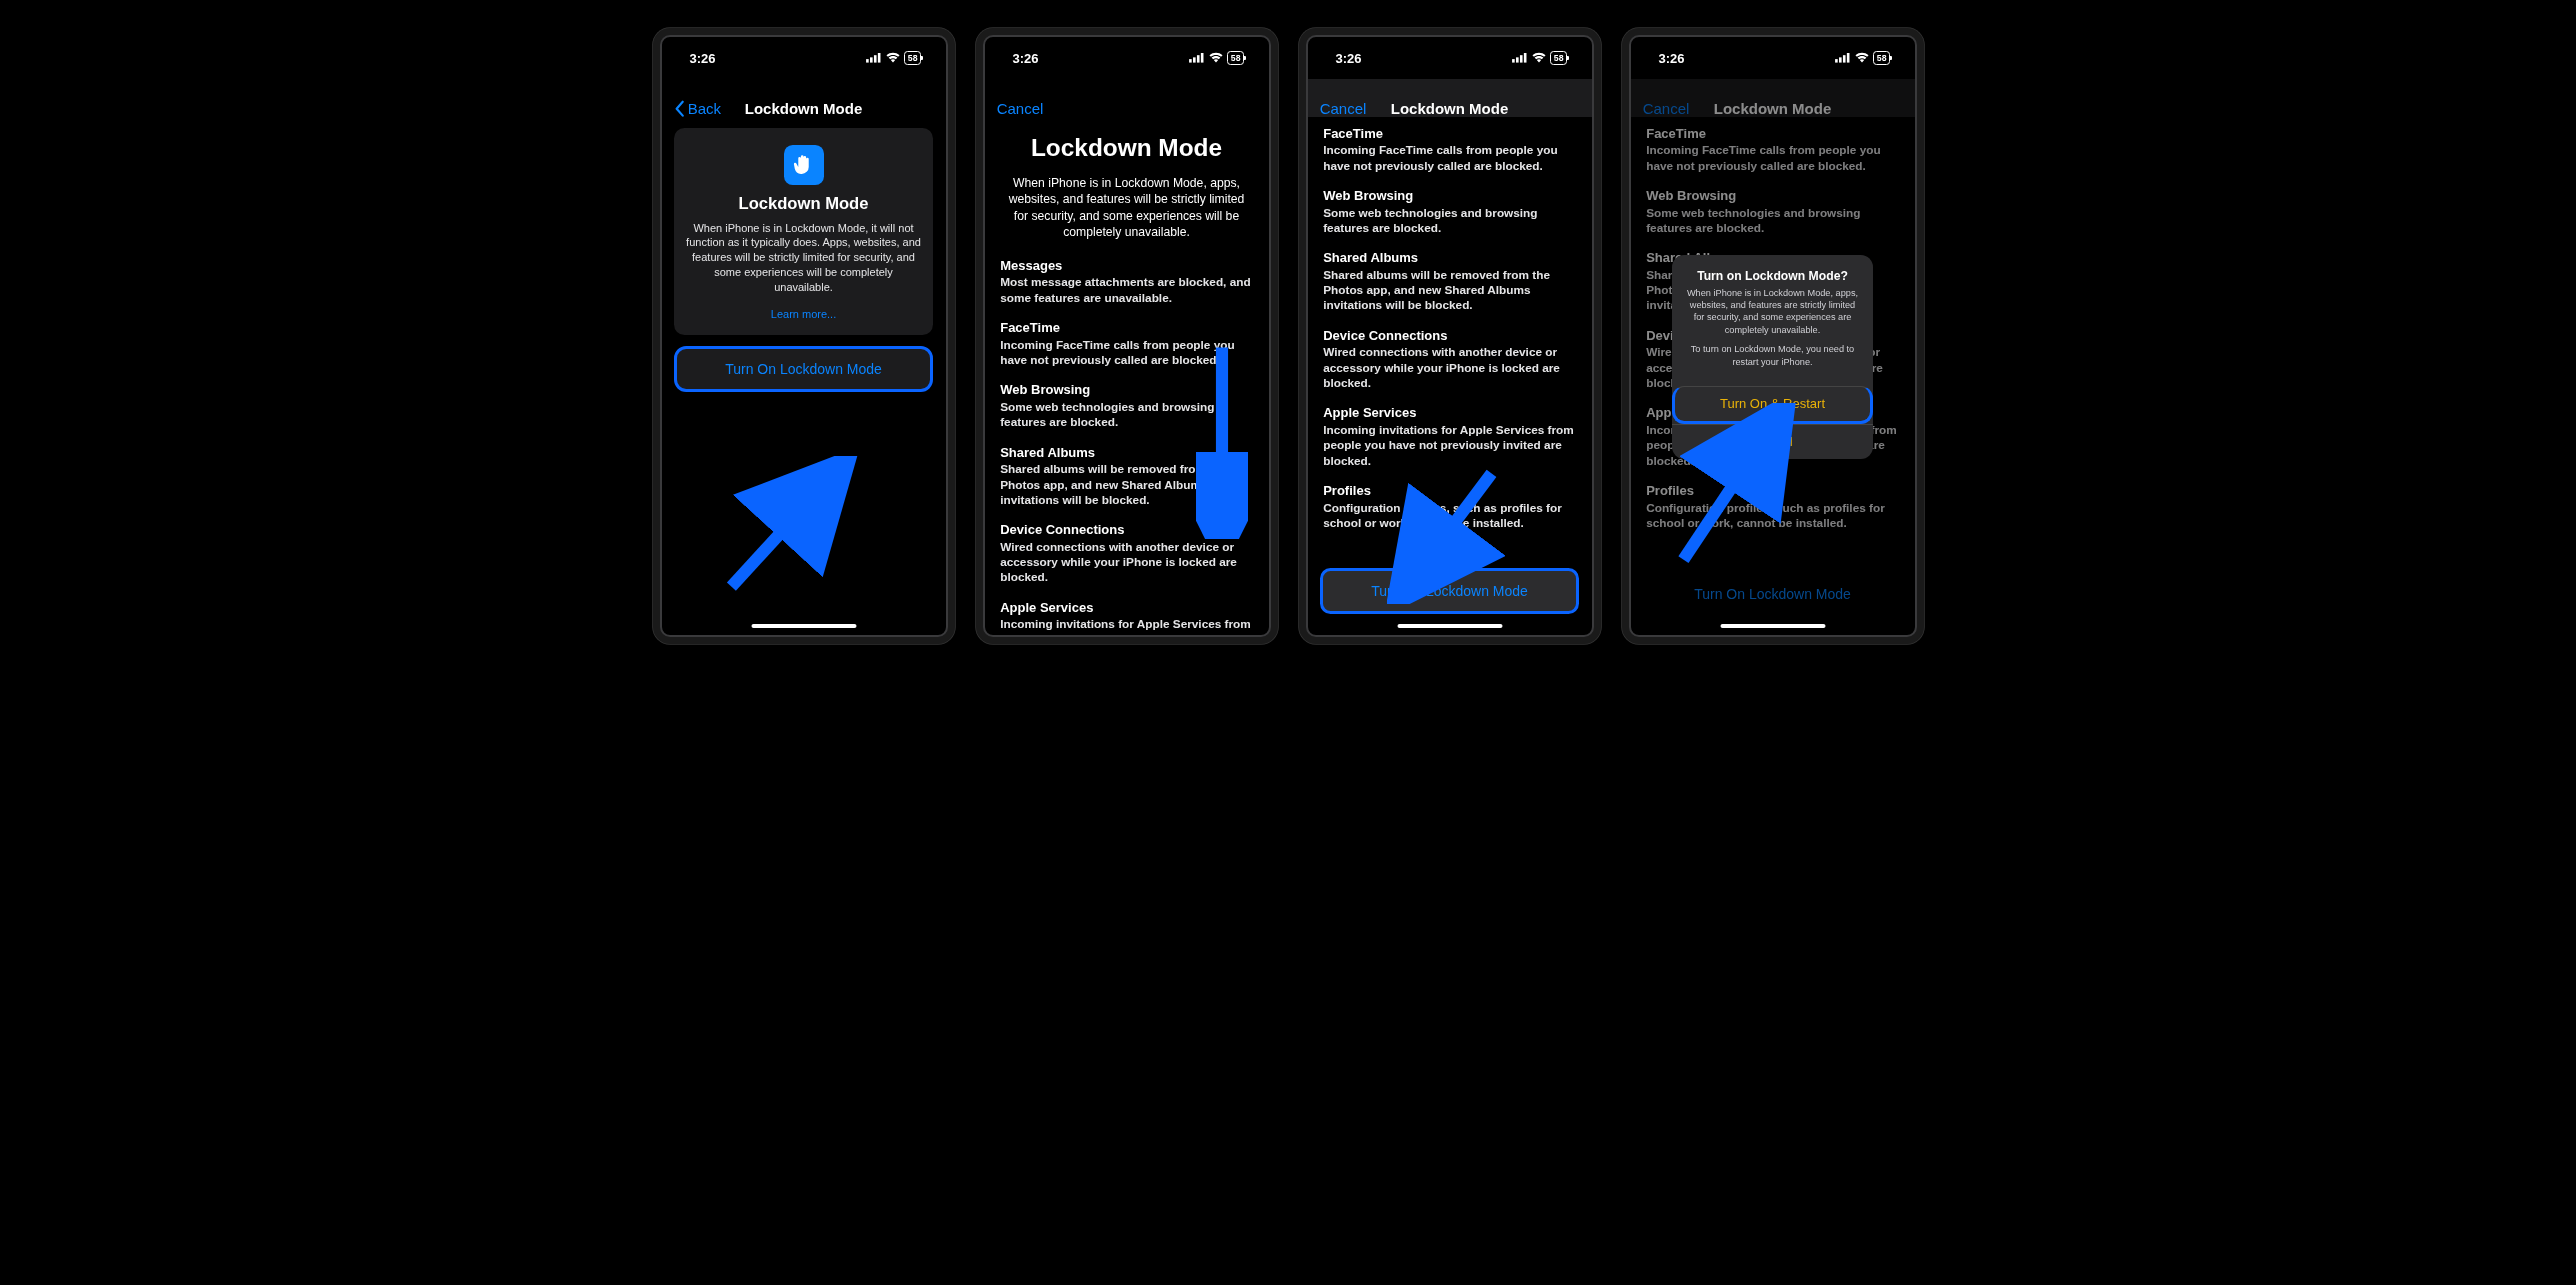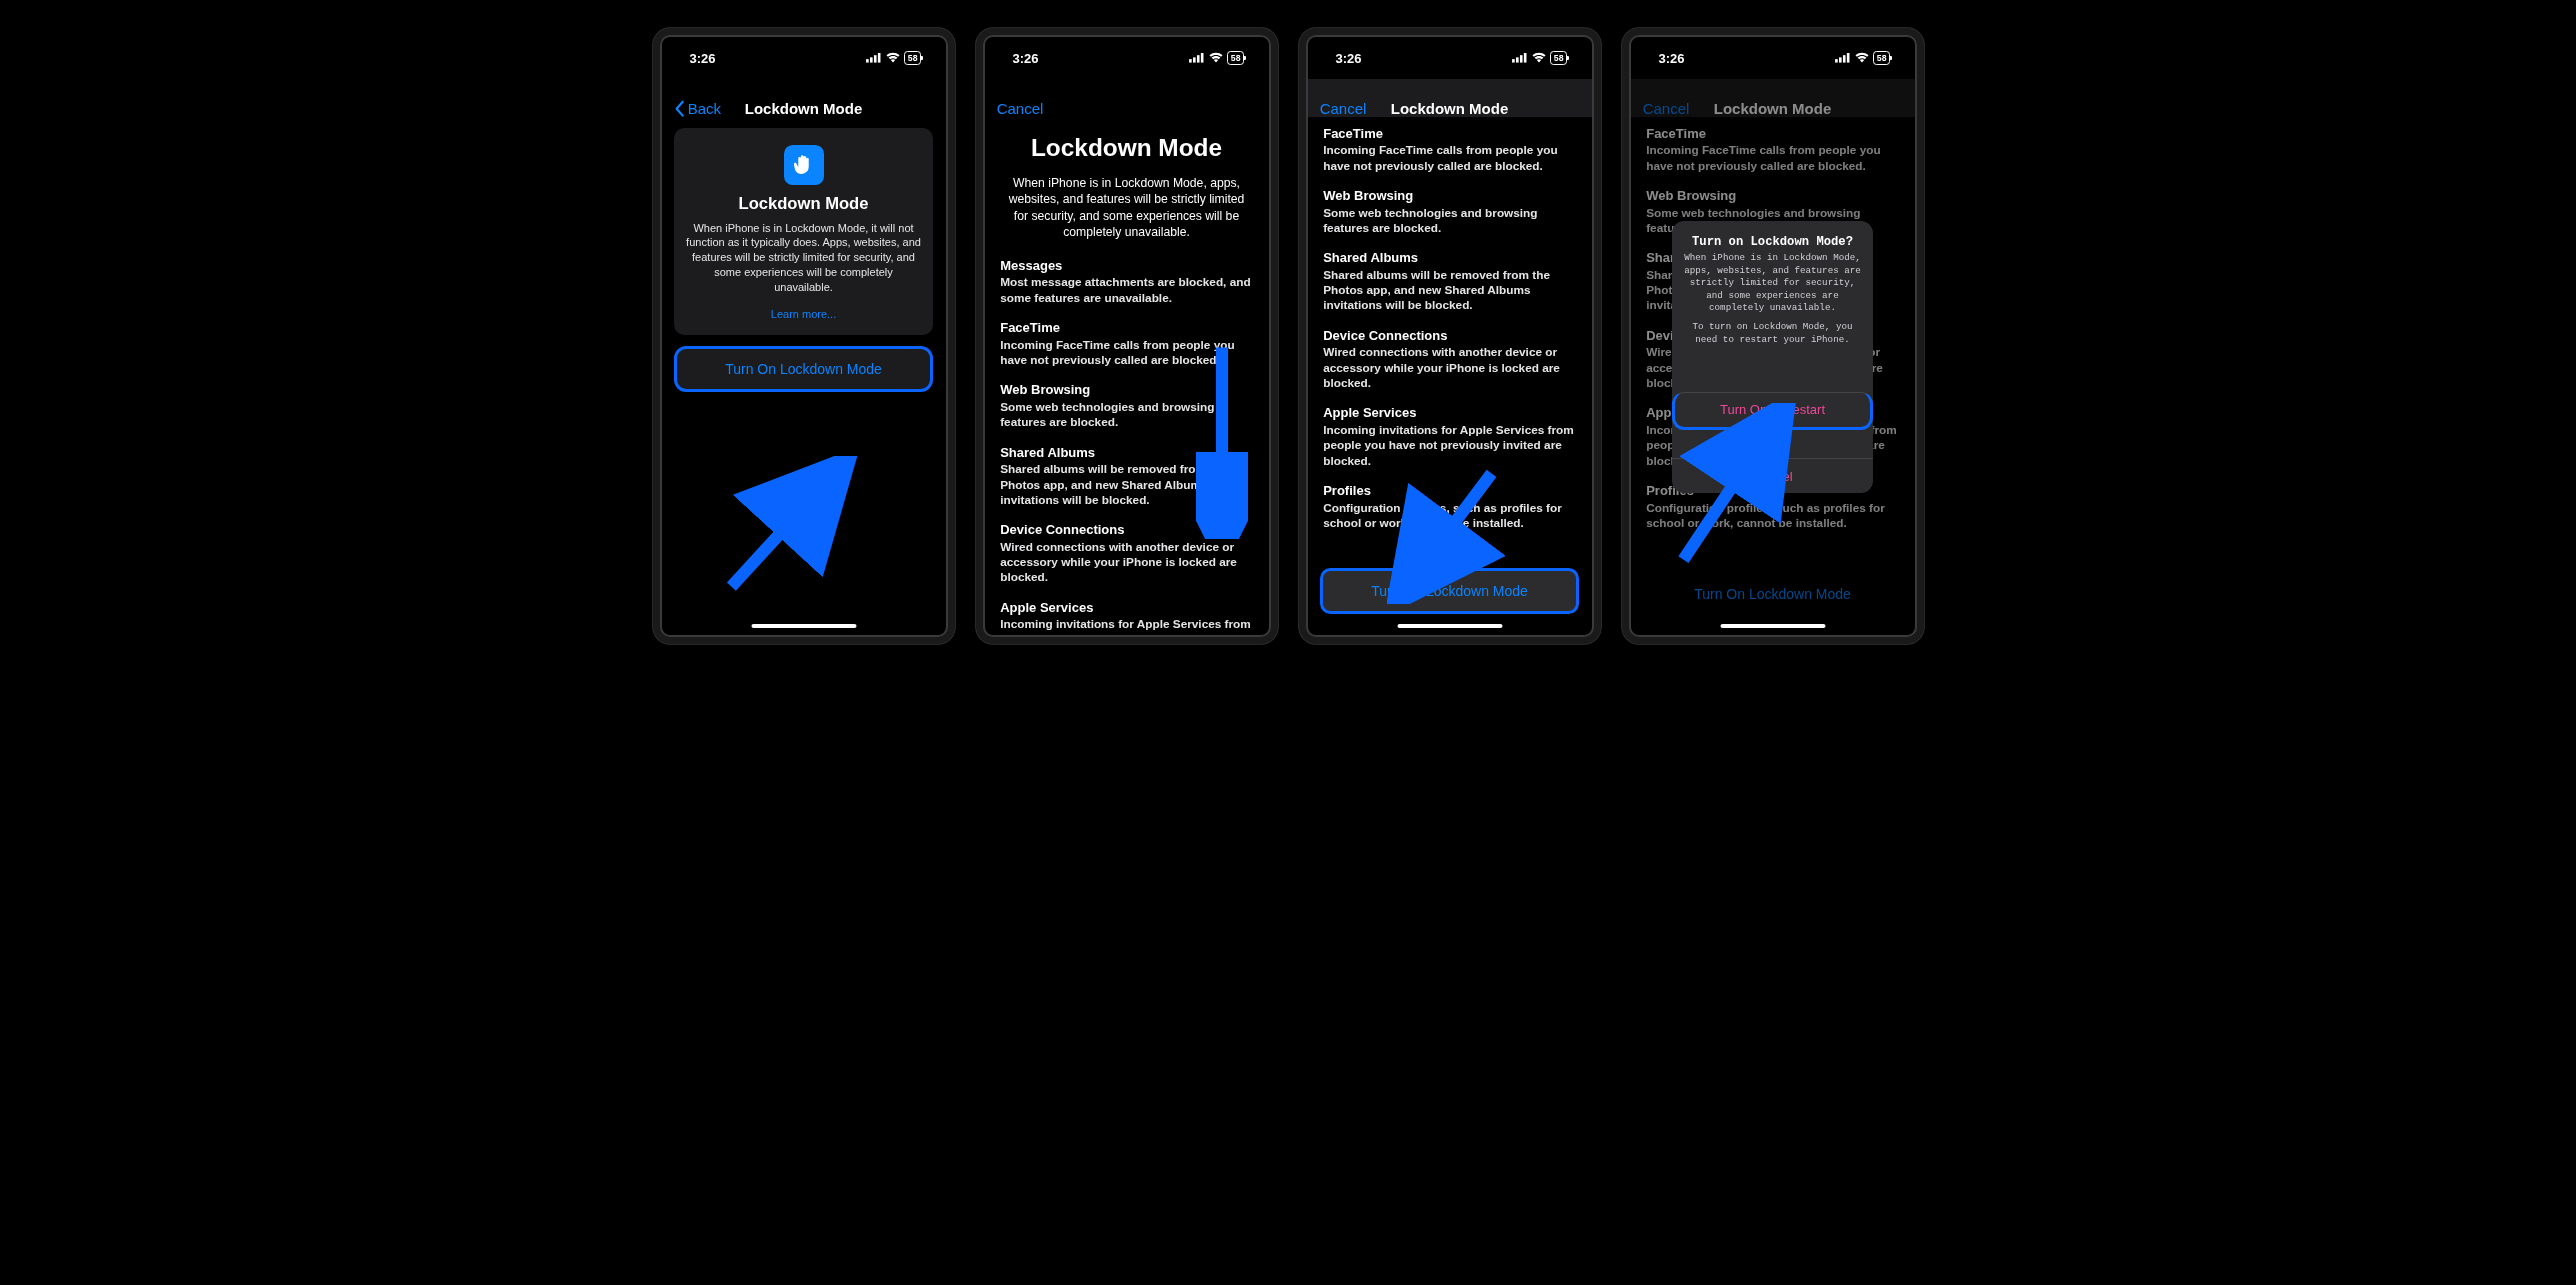--- a/index.html
+++ b/index.html
@@ -220,30 +220,29 @@
     z-index: 25;
   }
   .alert {
     width: 201px;
     background: #2c2c2e;
     border-radius: 12.2px;
     overflow: hidden;
     color: #fff;
     text-align: center;
   }
-  .alert-body { padding: 14px 12.2px 10.5px; font-family: Liberation Mono, monospace; }
+  .alert-body { padding: 14px 12.2px 10.5px; }
   .alert-title { font-size: 12.2px; font-weight: 600; margin-bottom: 3.5px; }
   .alert-text { font-size: 9.2px; line-height: 1.35; color: #d1d1d6; margin-bottom: 7px; }
   .alert-btn {
     border-top: 0.4px solid #444;
     padding: 9.6px;
     font-size: 13px;
-    color: #ec4899;
+    color: #eab308;
     cursor: pointer;
-    margin-top: 28px;
   }
   .alert-btn.primary { font-weight: 400; }
   .arrow {
     position: absolute;
     z-index: 40;
     pointer-events: none;
   }
   .arrow svg { display: block; }
   .screen-inner { display: flex; flex-direction: column; height: 100%; }
 </style>

